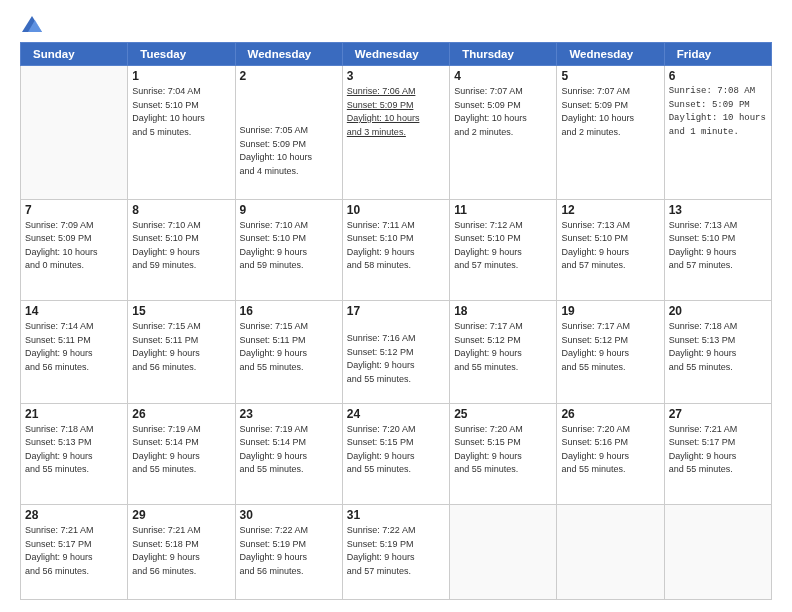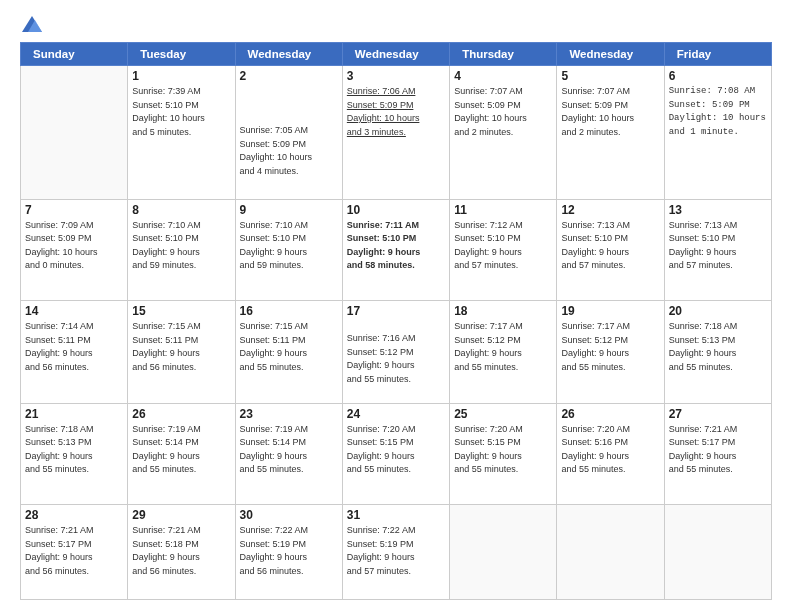--- a/index.html
+++ b/index.html
@@ -136,21 +136,21 @@
           <th>Wednesday</th>
           <th>Friday</th>
         </tr>
     </thead>
     <tbody id="calendar-body">
 
     <tr>
           <td class="empty"></td>
           <td>
             <span class="day-num">1</span>
-            <div class="day-info" style="white-space: pre-line;">Sunrise: 7:39 AM
+            <div class="day-info" style="white-space: pre-line;">Sunrise: 7:04 AM
 Sunset: 5:10 PM
 Daylight: 10 hours
 and 5 minutes.</div>
           </td>
           <td>
             <span class="day-num">2</span>
             <div class="day-info" style="white-space: pre-line; margin-top: 41px;">Sunrise: 7:05 AM
 Sunset: 5:09 PM
 Daylight: 10 hours
 and 4 minutes.</div>
@@ -201,21 +201,21 @@
           </td>
           <td>
             <span class="day-num">9</span>
             <div class="day-info" style="white-space: pre-line;">Sunrise: 7:10 AM
 Sunset: 5:10 PM
 Daylight: 9 hours
 and 59 minutes.</div>
           </td>
           <td>
             <span class="day-num">10</span>
-            <div class="day-info" style="white-space: pre-line; font-weight: bold;">Sunrise: 7:11 AM
+            <div class="day-info" style="white-space: pre-line;">Sunrise: 7:11 AM
 Sunset: 5:10 PM
 Daylight: 9 hours
 and 58 minutes.</div>
           </td>
           <td>
             <span class="day-num">11</span>
             <div class="day-info" style="white-space: pre-line;">Sunrise: 7:12 AM
 Sunset: 5:10 PM
 Daylight: 9 hours
 and 57 minutes.</div>

